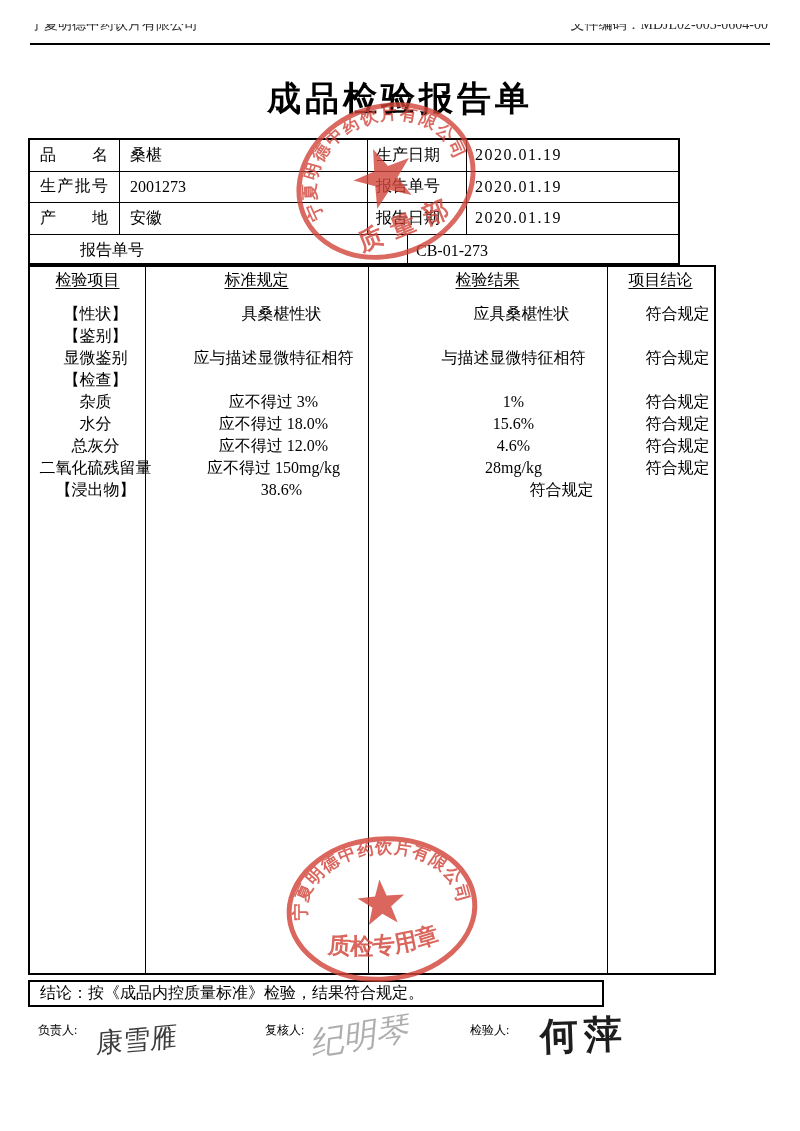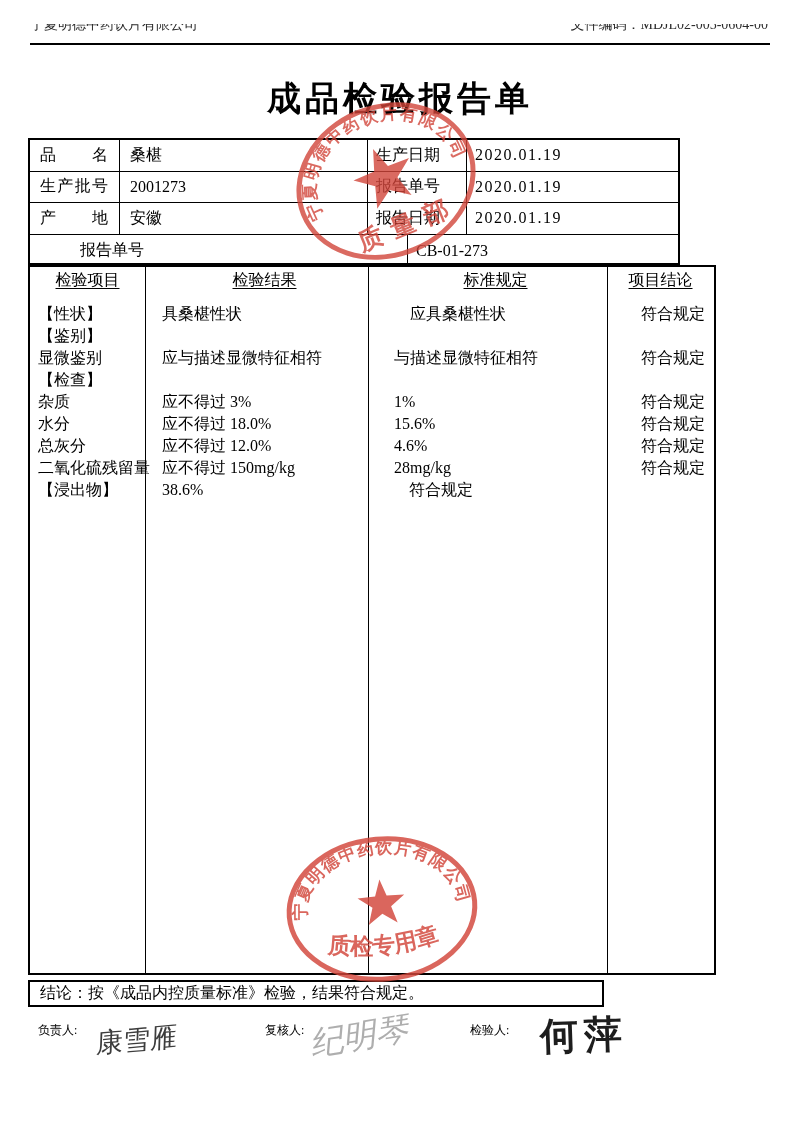--- a/index.html
+++ b/index.html
@@ -29,21 +29,21 @@
   .w-value{width:248px;}
   .w-dlabel{width:99px;padding-left:8px;}
   .w-dvalue{flex:1;padding-left:8px;}
   .w-rlabel{width:338px;}
   .w-rvalue{flex:1;padding-left:8px;}
   .spread{display:inline-block;width:68px;text-align:justify;text-align-last:justify;}
   .date{letter-spacing:1.5px;}
 
   
   .res-table{position:absolute;left:28px;top:265px;width:688px;height:710px;
-    border:2px solid #000;box-sizing:border-box;font-size:16px;}
+    border:2px solid #000;box-sizing:border-box;font-size:16px;text-align:center;}
   .vline{position:absolute;top:0;bottom:0;width:1px;background:#000;}
   .res-head{position:absolute;left:0;top:0;right:0;height:27px;display:flex;}
   .res-head .hc{display:flex;align-items:center;justify-content:center;}
   .res-head .hc span{text-decoration:underline;text-underline-offset:3px;}
   .c1{width:115px;} .c2{width:223px;} .c3{width:239px;} .c4{flex:1;}
   .res-body{position:absolute;left:0;top:36px;right:0;}
   .res-row{display:flex;height:22px;line-height:22px;}
   .res-row .tc{overflow:hidden;white-space:nowrap;}
   .res-row .tc.p1{padding-left:8px;}
   .res-row .tc.p2{padding-left:9px;}
@@ -128,25 +128,25 @@
 
   <div class="res-table">
     <div class="vline" style="left:115px;"></div>
     <div class="vline" style="left:338px;"></div>
     <div class="vline" style="left:577px;"></div>
 
     <div class="res-head">
       <div class="hc c1">
           <span>检验项目</span>
         </div>
+      <div class="hc c2">
+          <span>标准规定</span>
+        </div>
       <div class="hc c3">
           <span>检验结果</span>
-        </div>
-      <div class="hc c2">
-          <span>标准规定</span>
         </div>
       <div class="hc c4">
           <span>项目结论</span>
         </div>
     </div>
 
     <div class="res-body">
       <div class="res-row">
         <div class="tc c1 p1">【性状】</div>
         <div class="tc c3 p3">具桑椹性状</div>

